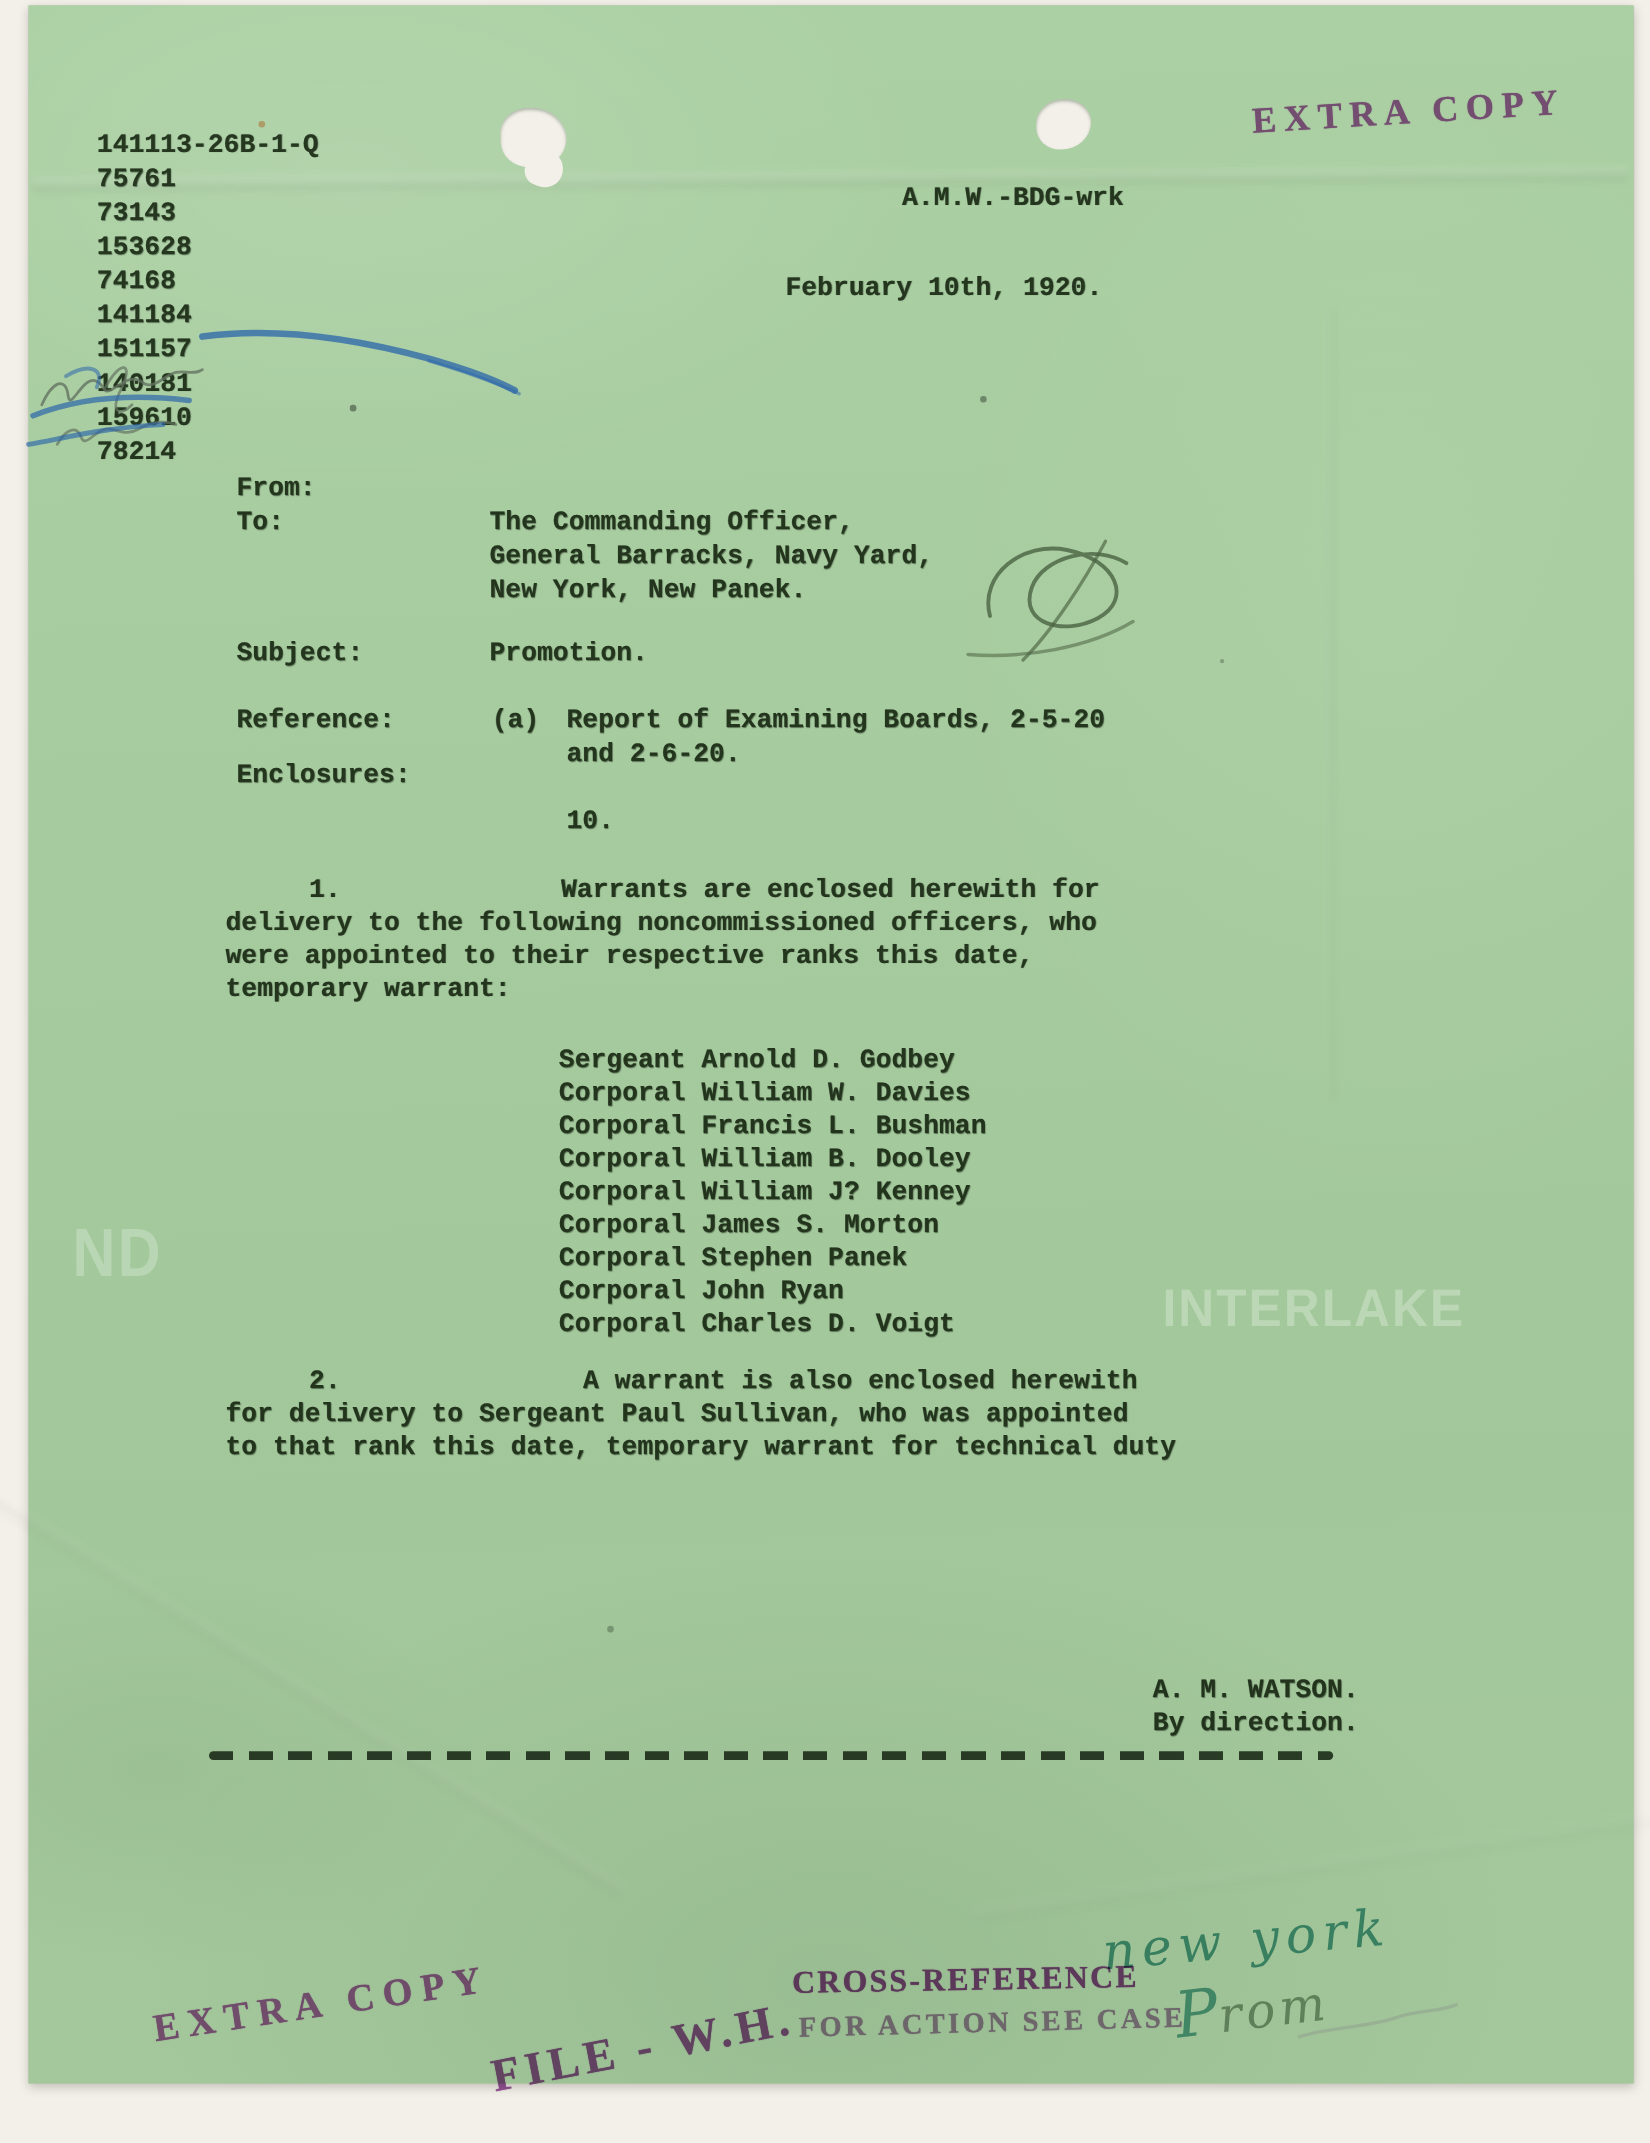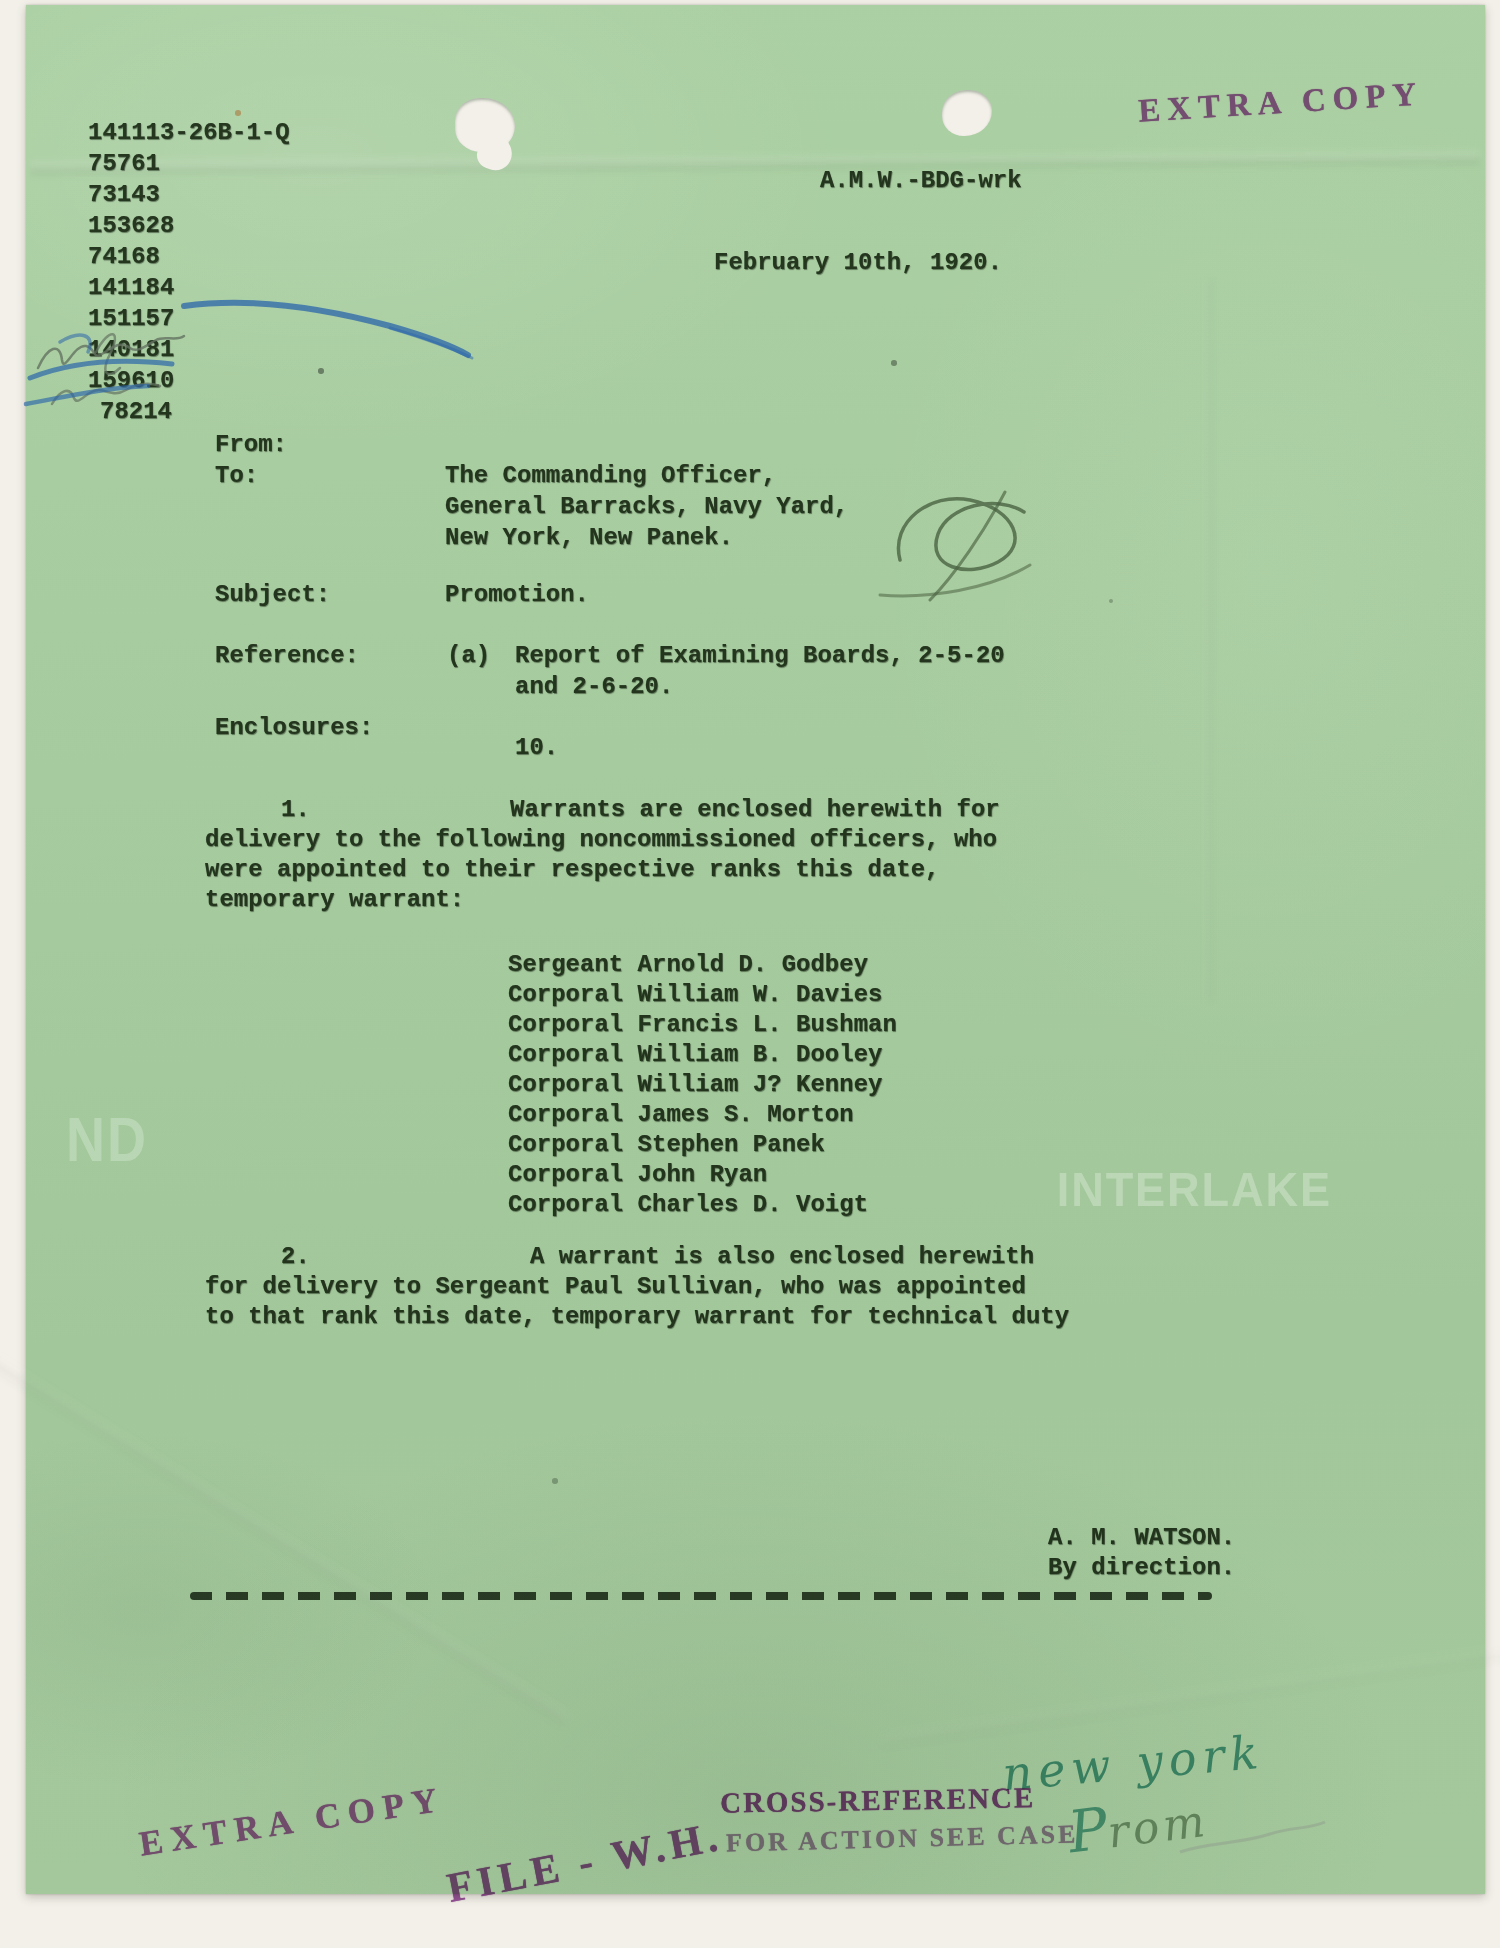--- a/index.html
+++ b/index.html
@@ -88,40 +88,40 @@
 
   <div class="typed" style="left:88px;top:118px">141113-26B-1-Q</div>
   <div class="typed" style="left:88px;top:149px">75761</div>
   <div class="typed" style="left:88px;top:180px">73143</div>
   <div class="typed" style="left:88px;top:211px">153628</div>
   <div class="typed" style="left:88px;top:242px">74168</div>
   <div class="typed" style="left:88px;top:273px">141184</div>
   <div class="typed" style="left:88px;top:304px">151157</div>
   <div class="typed" style="left:88px;top:335px">140181</div>
   <div class="typed" style="left:88px;top:366px">159610</div>
-  <div class="typed" style="left:100px;top:397px">78214</div>
+  <div class="typed" style="left:88px;top:397px">78214</div>
 
   <div class="typed" style="left:820px;top:166px">A.M.W.-BDG-wrk</div>
   <div class="typed" style="left:714px;top:248px">February 10th, 1920.</div>
 
   <div class="typed" style="left:215px;top:430px">From:</div>
   <div class="typed" style="left:215px;top:461px">To:</div>
   <div class="typed" style="left:445px;top:461px">The Commanding Officer,</div>
   <div class="typed" style="left:445px;top:492px">General Barracks, Navy Yard,</div>
   <div class="typed" style="left:445px;top:523px">New York, New Panek.</div>
 
   <div class="typed" style="left:215px;top:580px">Subject:</div>
   <div class="typed" style="left:445px;top:580px">Promotion.</div>
 
   <div class="typed" style="left:215px;top:641px">Reference:</div>
   <div class="typed" style="left:447px;top:641px">(a)</div>
   <div class="typed" style="left:515px;top:641px">Report of Examining Boards, 2-5-20</div>
   <div class="typed" style="left:515px;top:672px">and 2-6-20.</div>
 
-  <div class="typed" style="left:215px;top:713px">Enclosures:</div>
+  <div class="typed" style="left:215px;top:691px">Enclosures:</div>
   <div class="typed" style="left:515px;top:733px">10.</div>
 
   <div class="typed" style="left:281px;top:795px">1.</div>
   <div class="typed" style="left:205px;top:825px">delivery to the following noncommissioned officers, who</div>
   <div class="typed" style="left:510px;top:795px">Warrants are enclosed herewith for</div>
   <div class="typed" style="left:205px;top:855px">were appointed to their respective ranks this date,</div>
   <div class="typed" style="left:205px;top:885px">temporary warrant:</div>
 
   <div class="typed" style="left:508px;top:950px">Sergeant Arnold D. Godbey</div>
   <div class="typed" style="left:508px;top:980px">Corporal William W. Davies</div>

